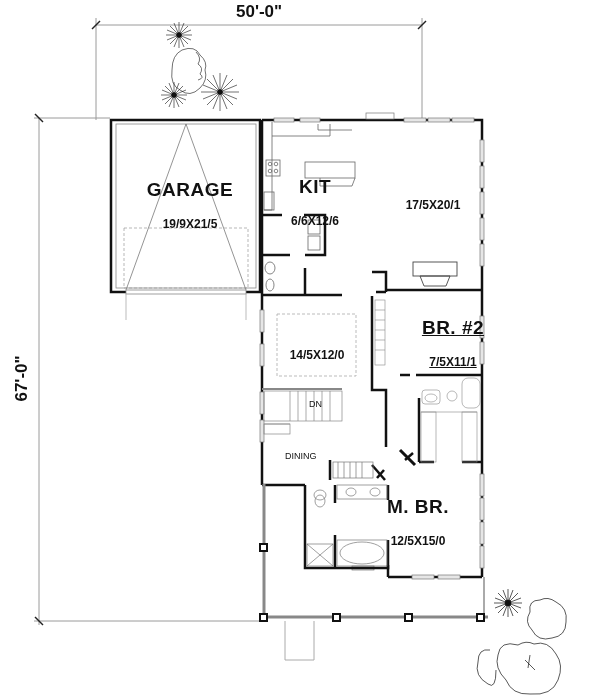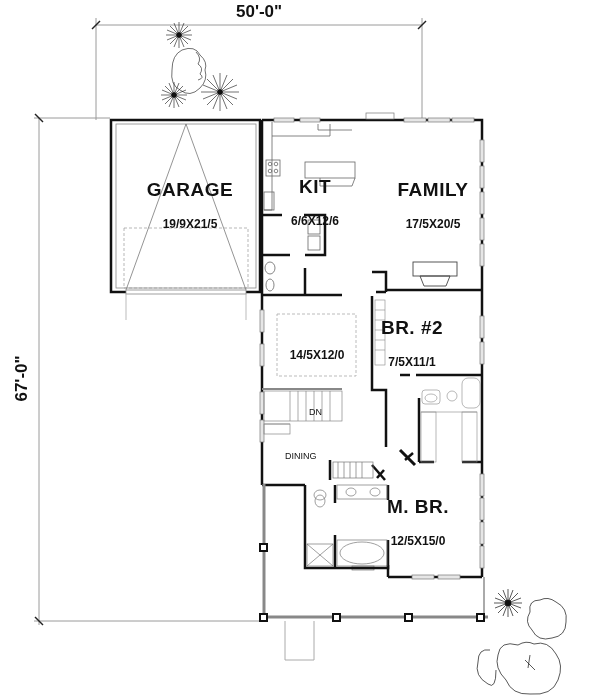--- a/index.html
+++ b/index.html
@@ -256,28 +256,27 @@
 
 <div class="lbl" style="left:140px; top:180px; width:100px;text-align:center;">
   <div class="room-name">GARAGE</div>
   <div class="room-dim">19/9X21/5</div>
 </div>
 <div class="lbl" style="left:280px; top:177px; width:70px;">
   <div class="room-name">KIT</div>
   <div class="room-dim">6/6X12/6</div>
 </div>
 <div class="lbl" style="left:383px; top:180px; width:100px;">
-  <div class="room-name">FAMILY</div>
-  <div class="room-dim">17/5X20/5</div>
+  <div class="room-dim">17/5X20/1</div>
 </div>
 <div class="lbl" style="left:272px; top:330px; width:90px;">
   <div class="room-dim">14/5X12/0</div>
 </div>
-<div class="lbl" style="left:372px; top:318px; width:80px;">
+<div class="lbl" style="left:413px; top:318px; width:80px;text-decoration:underline;">
   <div class="room-name">BR. #2</div>
   <div class="room-dim">7/5X11/1</div>
 </div>
 <div class="lbl small" style="left:285px; top:452px;">DINING</div>
-<div class="lbl small" style="left:309px; top:400px;margin-top:8px;">DN</div>
+<div class="lbl small" style="left:309px; top:400px;">DN</div>
 <div class="lbl" style="left:378px; top:497px; width:80px;">
   <div class="room-name">M. BR.</div>
   <div class="room-dim">12/5X15/0</div>
 </div>
 
 </body></html>

